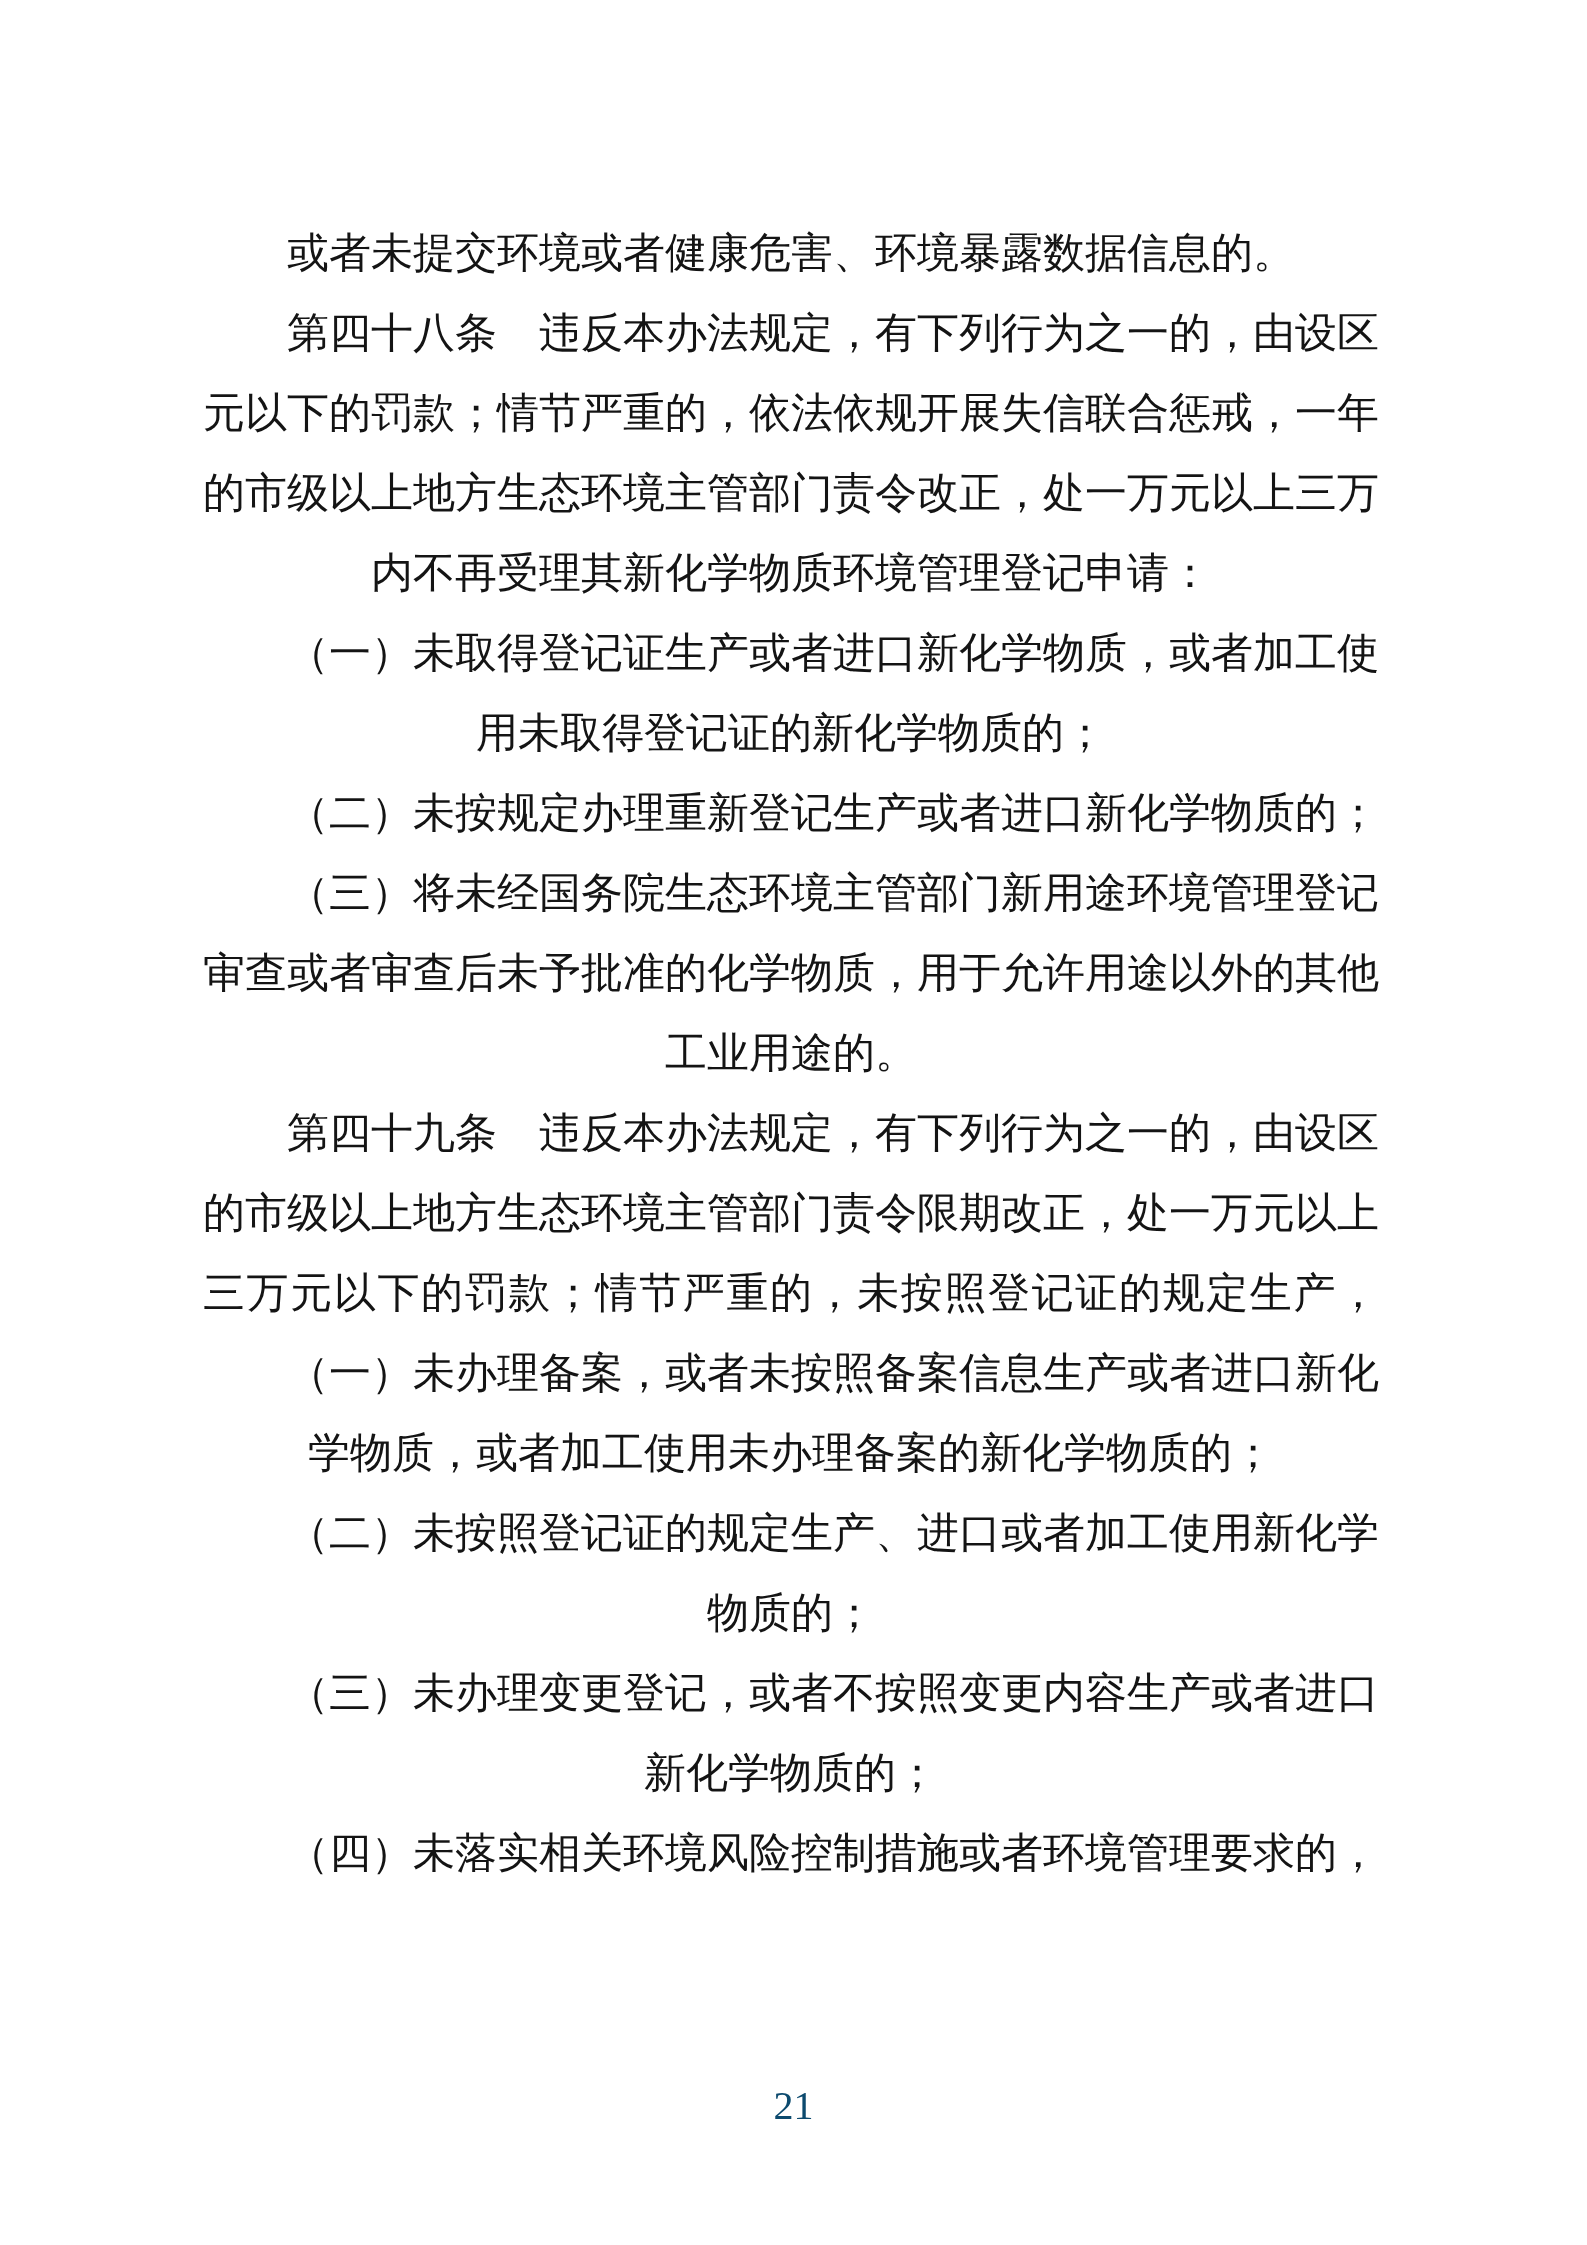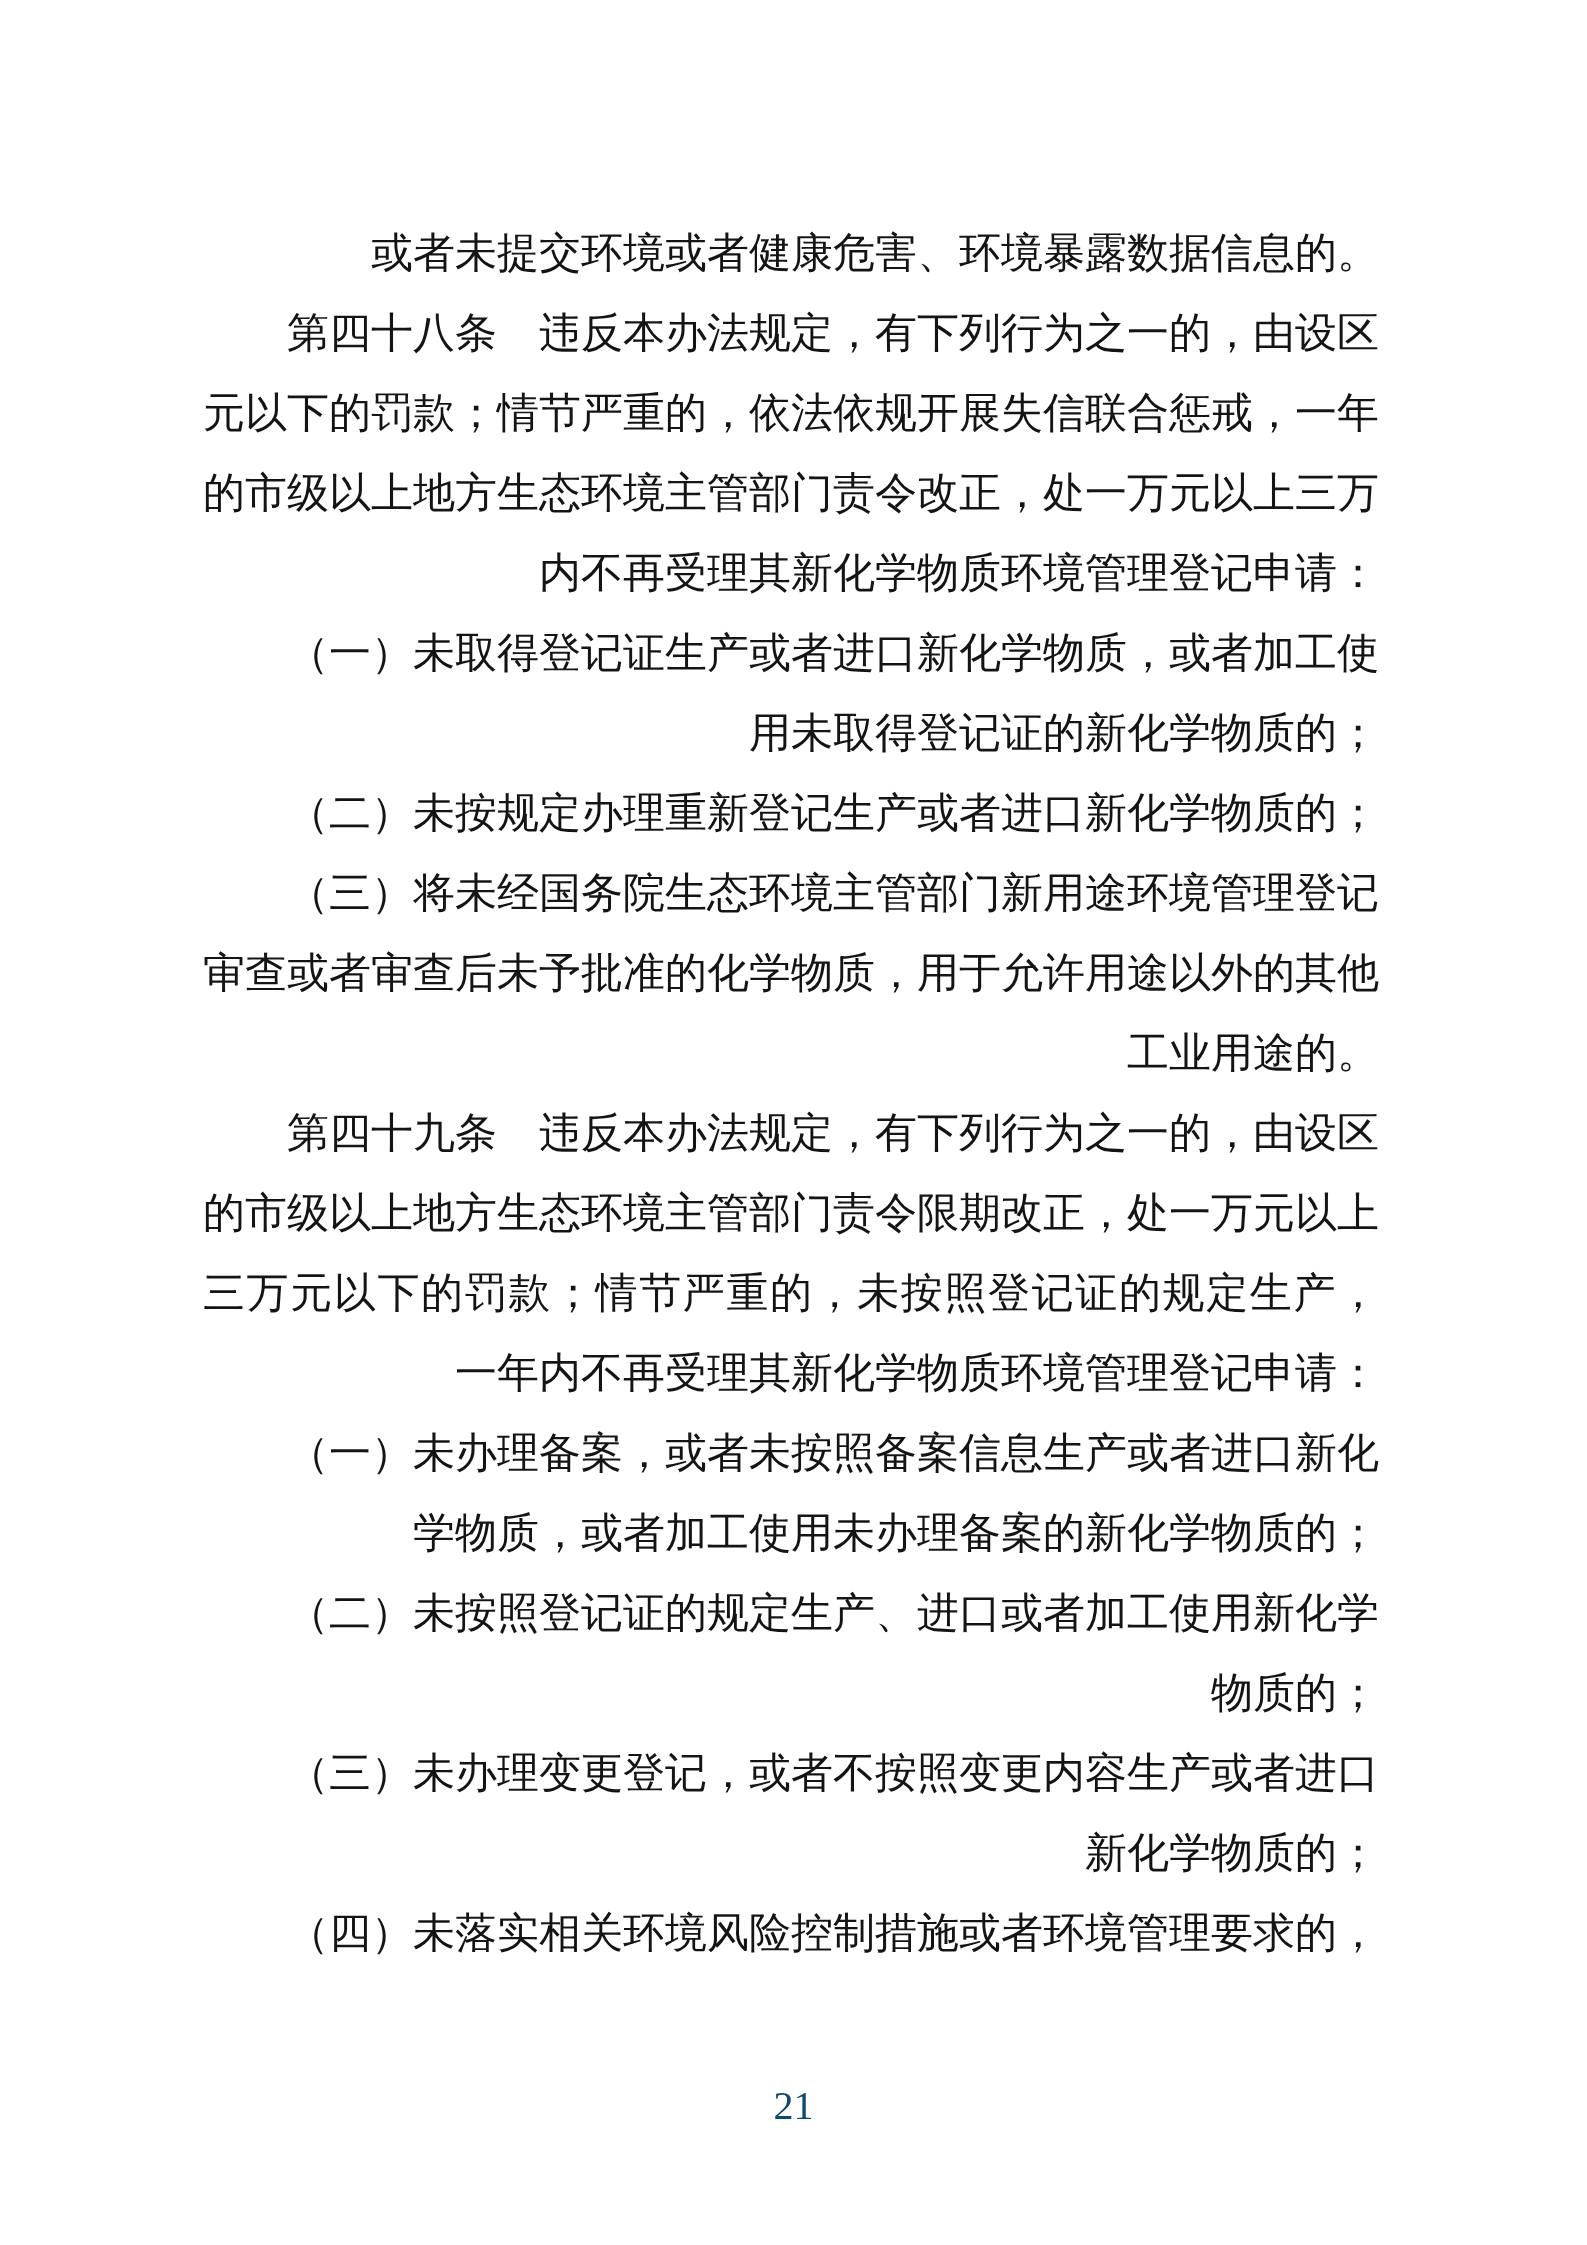--- a/index.html
+++ b/index.html
@@ -20,21 +20,21 @@
     position: absolute;
     left: 203px;
     top: 213px;
     width: 1176px;
   }
   .line {
     height: 80px;
     line-height: 80px;
     font-size: 42px;
     white-space: nowrap;
-    text-align: right;
+    text-align: center;
   }
   .line.justify {
     text-align: justify;
     text-align-last: justify;
   }
   .line.indent {
     text-indent: 84px;
   }
   .page-number {
     position: absolute;
@@ -59,21 +59,20 @@
     <div class="line">内不再受理其新化学物质环境管理登记申请：</div>
     <div class="line indent justify">（一）未取得登记证生产或者进口新化学物质，或者加工使</div>
     <div class="line">用未取得登记证的新化学物质的；</div>
     <div class="line indent">（二）未按规定办理重新登记生产或者进口新化学物质的；</div>
     <div class="line indent justify">（三）将未经国务院生态环境主管部门新用途环境管理登记</div>
     <div class="line justify">审查或者审查后未予批准的化学物质，用于允许用途以外的其他</div>
     <div class="line">工业用途的。</div>
     <div class="line indent justify">第四十九条　违反本办法规定，有下列行为之一的，由设区</div>
     <div class="line justify">的市级以上地方生态环境主管部门责令限期改正，处一万元以上</div>
     <div class="line justify">三万元以下的罚款；情节严重的，未按照登记证的规定生产，</div>
-    <div class="line">一年内不再受理其新化学物质环境管理登记申请：</div>
     <div class="line indent justify">（一）未办理备案，或者未按照备案信息生产或者进口新化</div>
     <div class="line">学物质，或者加工使用未办理备案的新化学物质的；</div>
     <div class="line indent justify">（二）未按照登记证的规定生产、进口或者加工使用新化学</div>
     <div class="line">物质的；</div>
     <div class="line indent justify">（三）未办理变更登记，或者不按照变更内容生产或者进口</div>
     <div class="line">新化学物质的；</div>
     <div class="line indent justify">（四）未落实相关环境风险控制措施或者环境管理要求的，</div>
   </div>
   <div class="page-number">21</div>
 </div>

